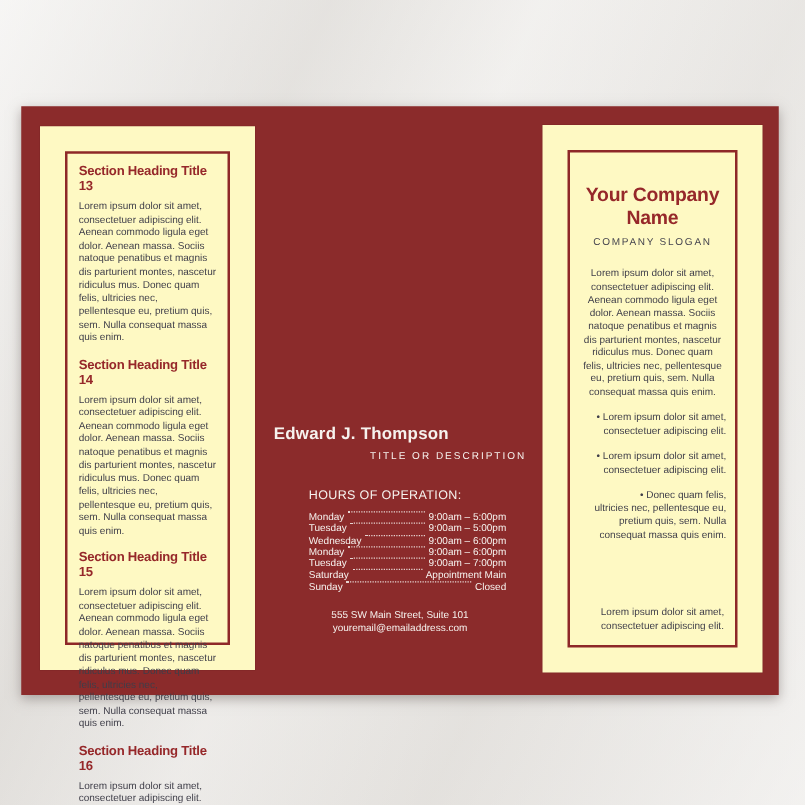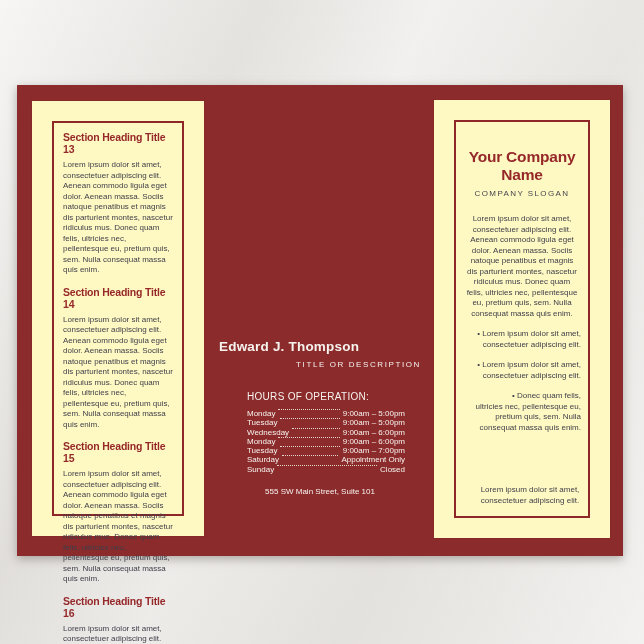--- a/index.html
+++ b/index.html
@@ -142,31 +142,32 @@
         <span>9:00am – 6:00pm</span>
       </div>
       <div class="hours-row">
         <span>Tuesday</span>
         <span class="leader"></span>
         <span>9:00am – 7:00pm</span>
       </div>
       <div class="hours-row">
         <span>Saturday</span>
         <span class="leader"></span>
-        <span>Appointment Only</span>
+        <span>Appointment Main</span>
       </div>
       <div class="hours-row">
         <span>Sunday</span>
         <span class="leader"></span>
         <span>Closed</span>
       </div>
     </div>
 
     <div class="address-block">
       <div>555 SW Main Street, Suite 101</div>
+      <div>youremail@emailaddress.com</div>
     </div>
   </div>
 
   <div class="panel">
     <div class="card card-right">
       <div class="card-frame">
 
         <div class="company-name">Your Company Name</div>
         <div class="company-slogan">COMPANY SLOGAN</div>
 

